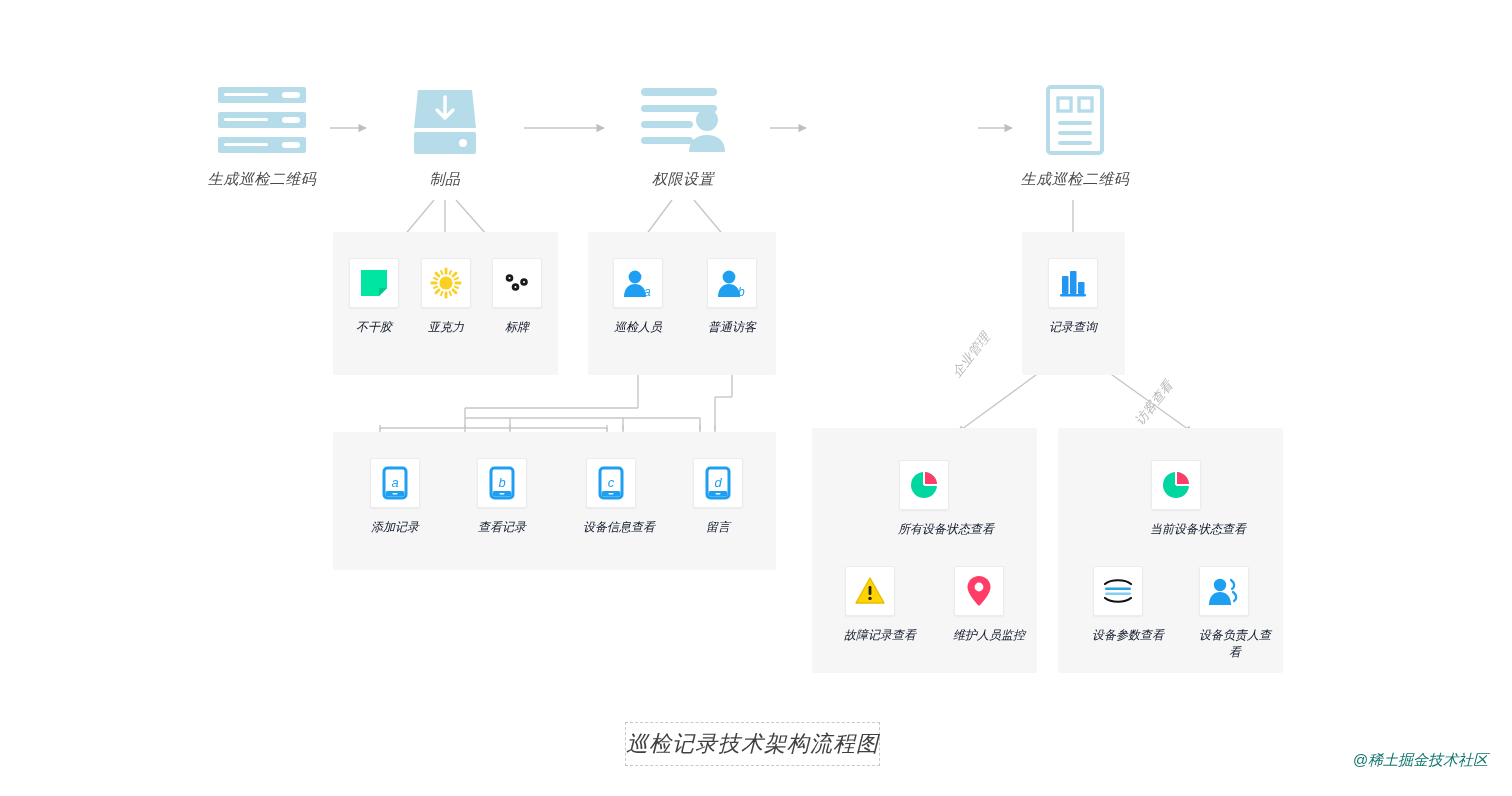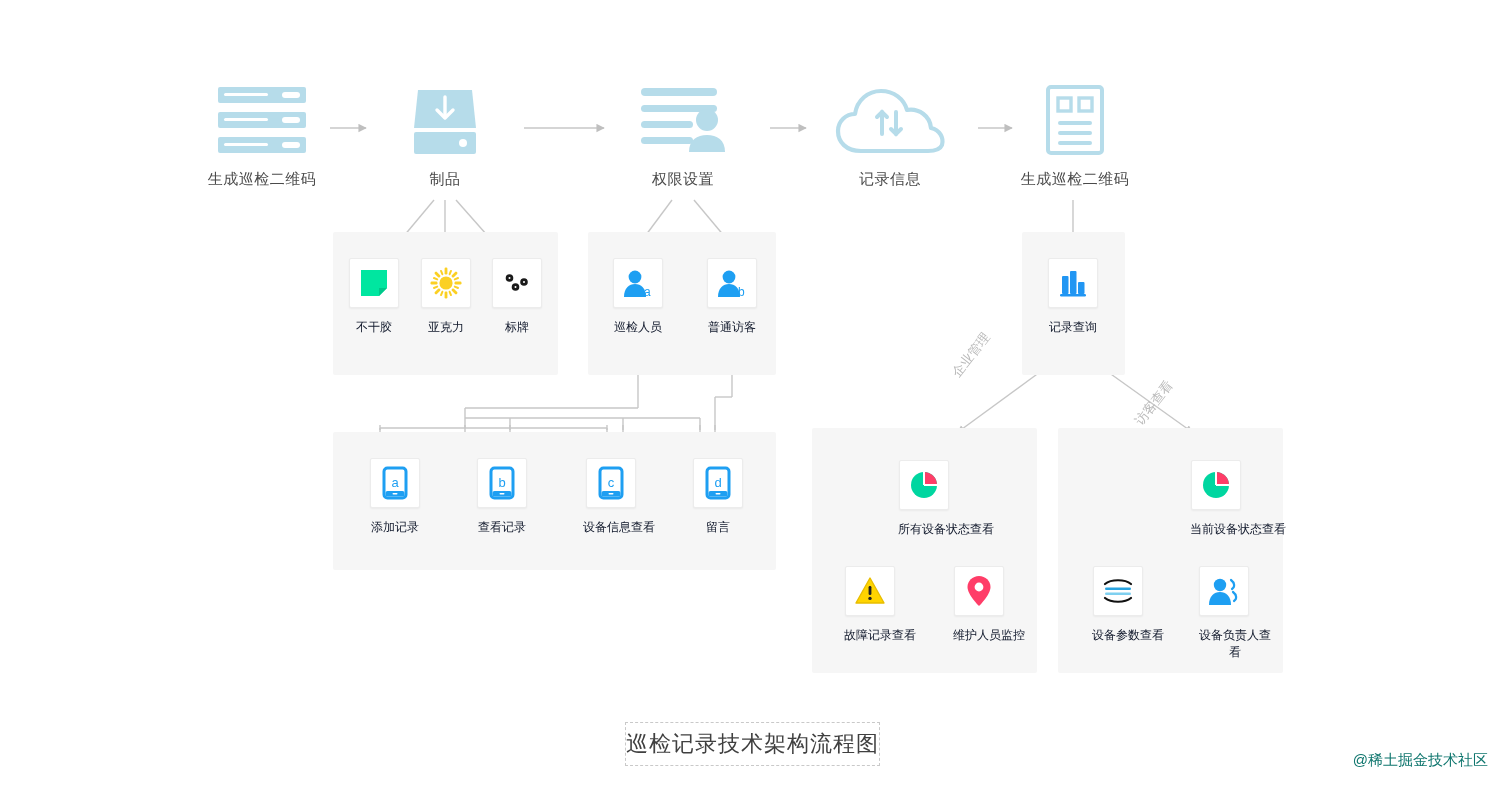--- a/index.html
+++ b/index.html
@@ -1,21 +1,21 @@
 <!DOCTYPE html>
 <html><head>
 <meta charset="utf-8">
 <style>
   html,body{margin:0;padding:0;}
   body{
     width:1512px;height:796px;background:#ffffff;
     font-family:"Liberation Sans","DejaVu Sans",sans-serif;
     color:#3a3a3a;overflow:hidden;position:relative;
   }
-  #stage{position:absolute;left:0;top:0;width:1512px;height:796px;}
+  #stage{position:absolute;left:0;top:0;width:1512px;height:796px;font-style:italic;}
 
   
   #wires{position:absolute;left:0;top:0;width:1512px;height:796px;pointer-events:none;}
 
   
   .topnode{position:absolute;text-align:center;width:160px;}
   .topnode .glyph{height:74px;display:flex;align-items:flex-end;justify-content:center;}
   .topnode .cap{margin-top:14px;font-size:15px;color:#4a4a4a;letter-spacing:.5px;white-space:nowrap;}
 
   
@@ -147,36 +147,20 @@
         <circle cx="53" cy="59" r="4" fill="#ffffff"></circle>
         <g stroke="#ffffff" stroke-width="3.4" fill="none" stroke-linecap="round">
           <line x1="35" y1="13" x2="35" y2="33"></line>
           <polyline points="27,26 35,34 43,26" stroke-linejoin="round"></polyline>
         </g>
       </svg>
     </div>
     <div class="cap">制品</div>
   </div>
 
-  <div class="topnode" style="left:810px;top:82px;">
-    <div class="glyph">
-      <svg width="112" height="72" viewBox="0 0 112 72">
-        <path d="M27,67 C12,67 4,58 4,47 C4,37 12,30 21,30 C23,16 34,7 47,7
-                 C60,7 70,15 73,26 C85,24 96,32 97,44 C106,46 110,54 108,61
-                 C106,66 100,67 94,67 Z" fill="none" stroke="#b6dcea" stroke-width="4.2" stroke-linejoin="round"></path>
-        <g stroke="#b6dcea" stroke-width="4" fill="none" stroke-linecap="round">
-          <line x1="48" y1="28" x2="48" y2="50"></line>
-          <polyline points="43,33 48,28 53,33"></polyline>
-          <line x1="62" y1="28" x2="62" y2="50"></line>
-          <polyline points="57,45 62,50 67,45"></polyline>
-        </g>
-      </svg>
-    </div>
-    <div class="cap">记录信息</div>
-  </div>
 
   <div class="topnode" style="left:995px;top:82px;">
     <div class="glyph">
       <svg width="62" height="72" viewBox="0 0 62 72">
         <rect x="4" y="3" width="54" height="66" rx="3" fill="none" stroke="#b6dcea" stroke-width="4"></rect>
         <rect x="14" y="14" width="13" height="13" fill="none" stroke="#b6dcea" stroke-width="3.4"></rect>
         <rect x="35" y="14" width="13" height="13" fill="none" stroke="#b6dcea" stroke-width="3.4"></rect>
         <g fill="#b6dcea">
           <rect x="14" y="37" width="34" height="4" rx="2"></rect>
           <rect x="14" y="47" width="34" height="4" rx="2"></rect>
@@ -379,21 +363,21 @@
       <svg width="26" height="32" viewBox="0 0 26 32">
         <path d="M13,1 C6.4,1 1.5,6 1.5,12 C1.5,20 13,31 13,31 C13,31 24.5,20 24.5,12 C24.5,6 19.6,1 13,1 Z" fill="#ff3d68"></path>
         <circle cx="13" cy="12" r="4.4" fill="#ffffff"></circle>
       </svg>
     </div>
     <div class="lbl">维护人员监控</div>
   </div>
 
   <div class="panel" style="left:1058px;top:428px;width:225px;height:245px;"></div>
 
-  <div class="tile" style="left:1150px;top:460px;width:52px;margin-left:40px;">
+  <div class="tile" style="left:1150px;top:460px;width:52px;">
     <div class="sq">
       <svg width="32" height="32" viewBox="0 0 32 32">
         <circle cx="16" cy="16" r="13" fill="#00d6a0"></circle>
         <path d="M16,16 L16,3 A13,13 0 0,1 29,16 Z" fill="#ff3d68"></path>
         <path d="M16,16 L16,3" stroke="#ffffff" stroke-width="2"></path>
         <path d="M16,16 L29,16" stroke="#ffffff" stroke-width="2"></path>
       </svg>
     </div>
     <div class="lbl">当前设备状态查看</div>
   </div>

